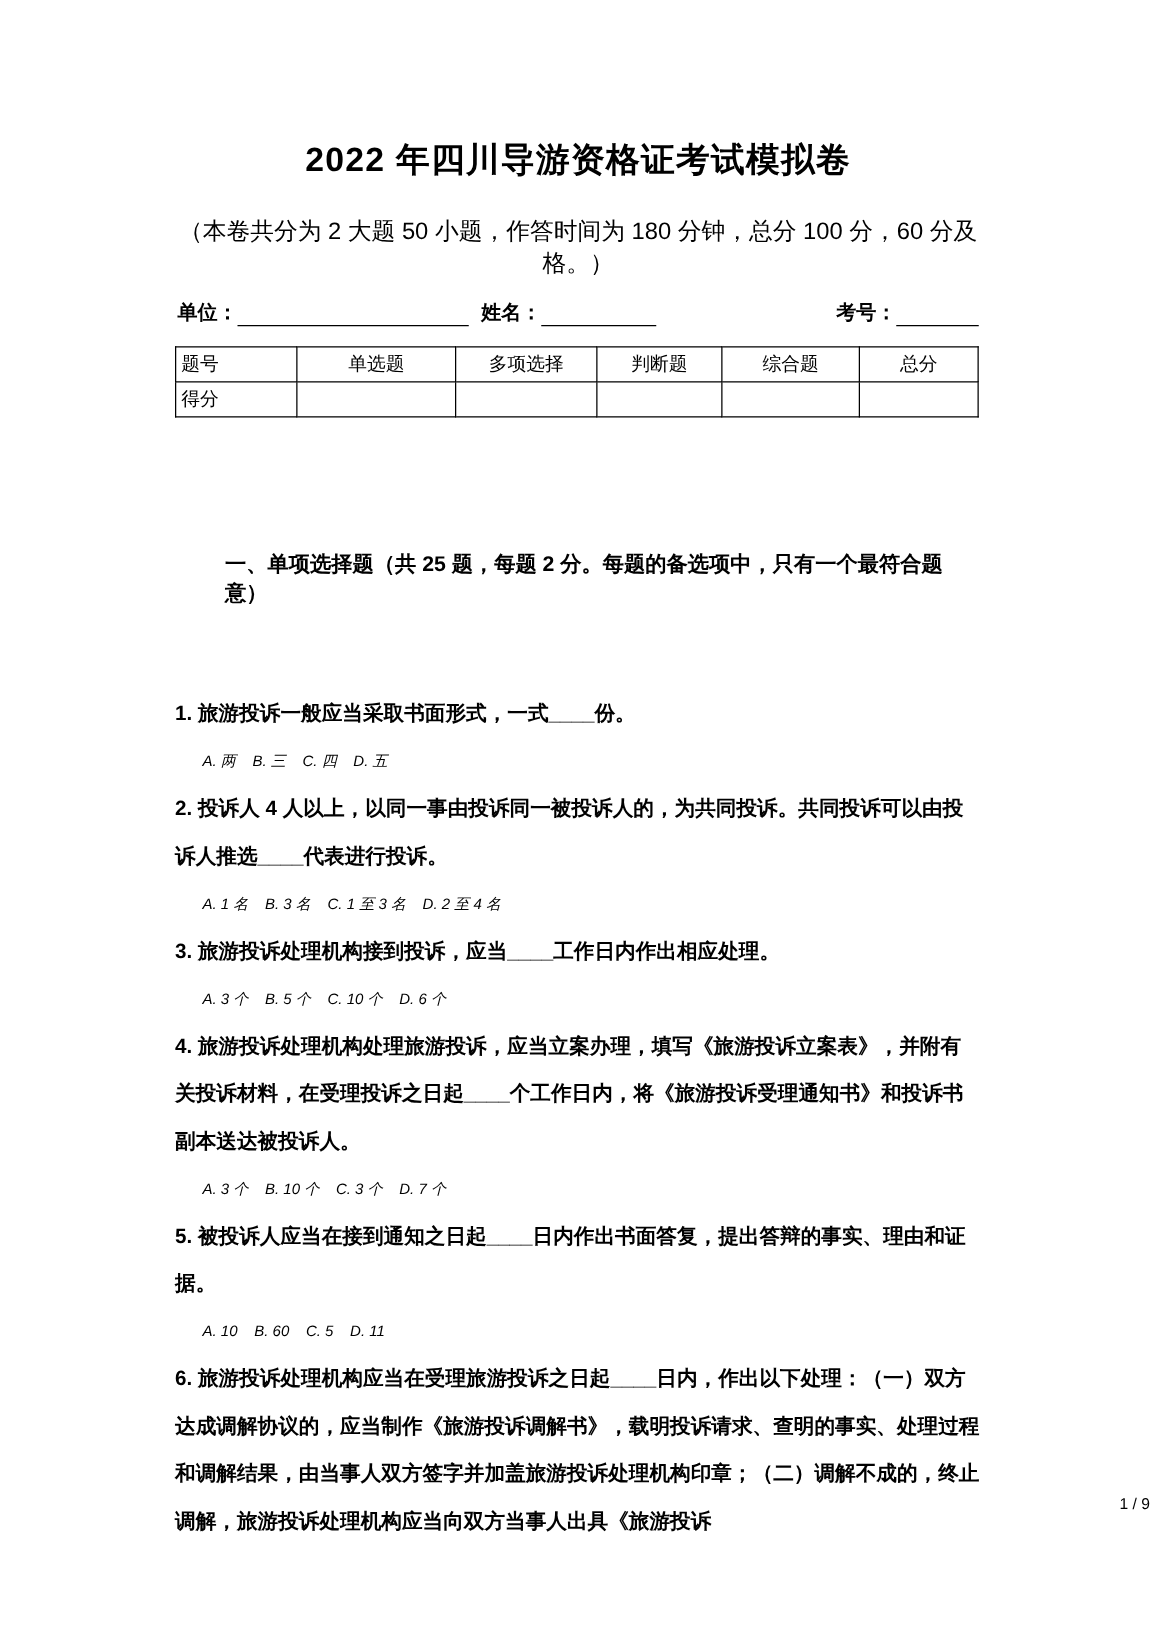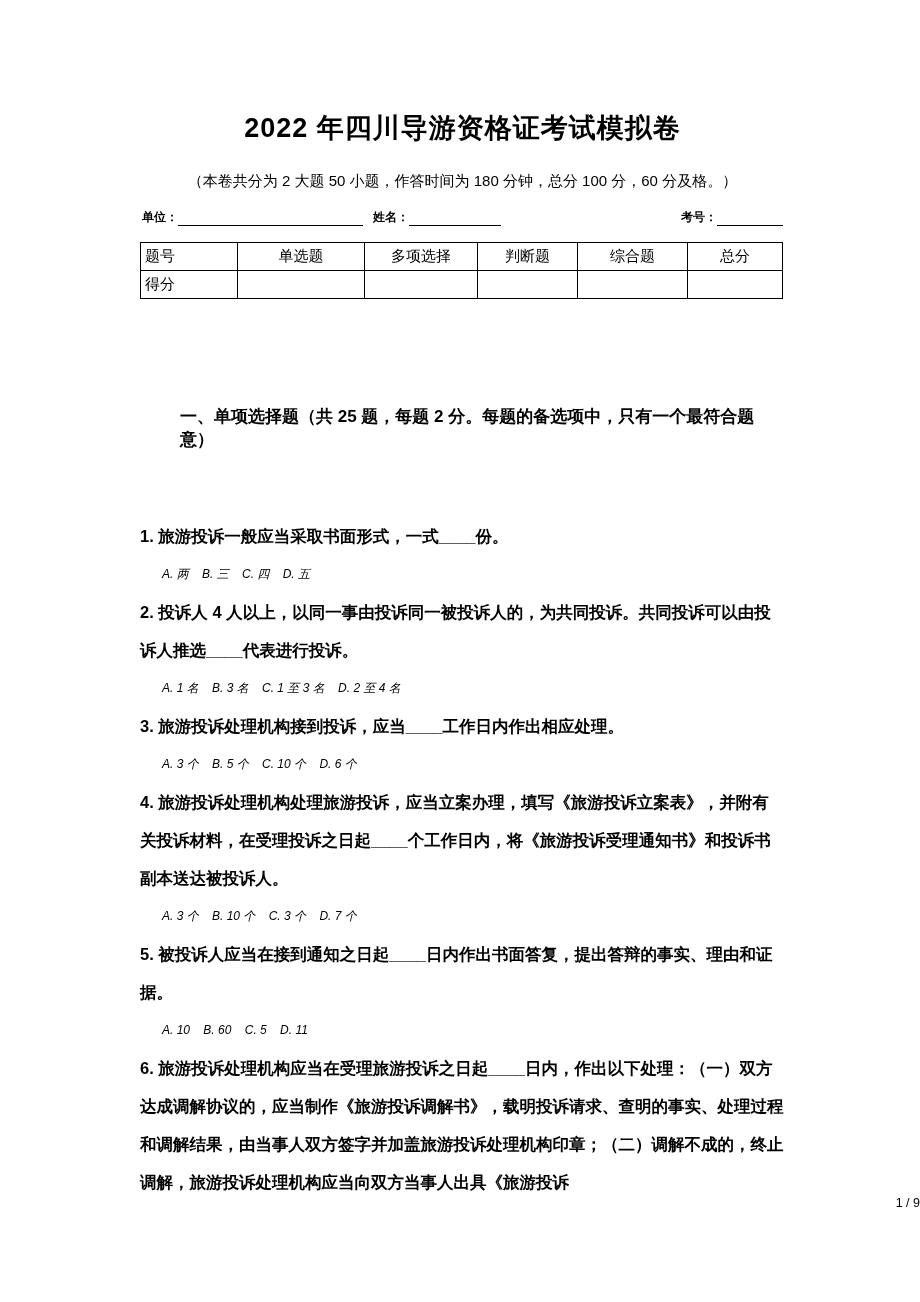--- a/index.html
+++ b/index.html
@@ -16,29 +16,29 @@
   }
   .title {
     text-align: center;
     font-size: 27px;
     font-weight: 700;
     letter-spacing: 1px;
     margin: 0 0 26px 0;
   }
   .subtitle {
     text-align: center;
-    font-size: 15px;
+    font-size: 19px;
     font-weight: 400;
     margin: 0 0 16px 0;
     white-space: pre-wrap;
   }
   .form-row {
     display: flex;
     align-items: flex-end;
-    font-size: 12px;
+    font-size: 16px;
     font-weight: 700;
     margin: 0 2px 16px 2px;
   }
   .blank {
     display: inline-block;
     border-bottom: 1.5px solid #000;
     height: 18px;
   }
   .blank.unit { width: 185px; margin-right: 10px; }
   .blank.name { width: 92px; }

